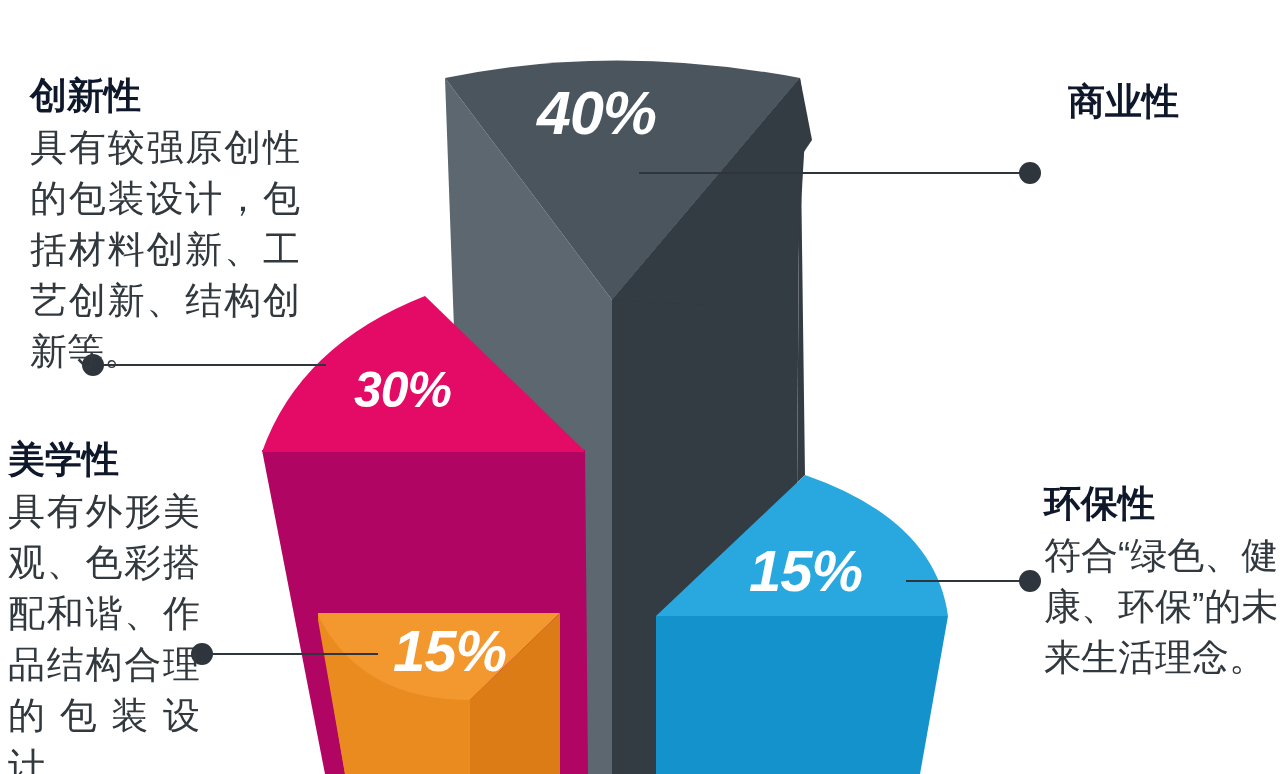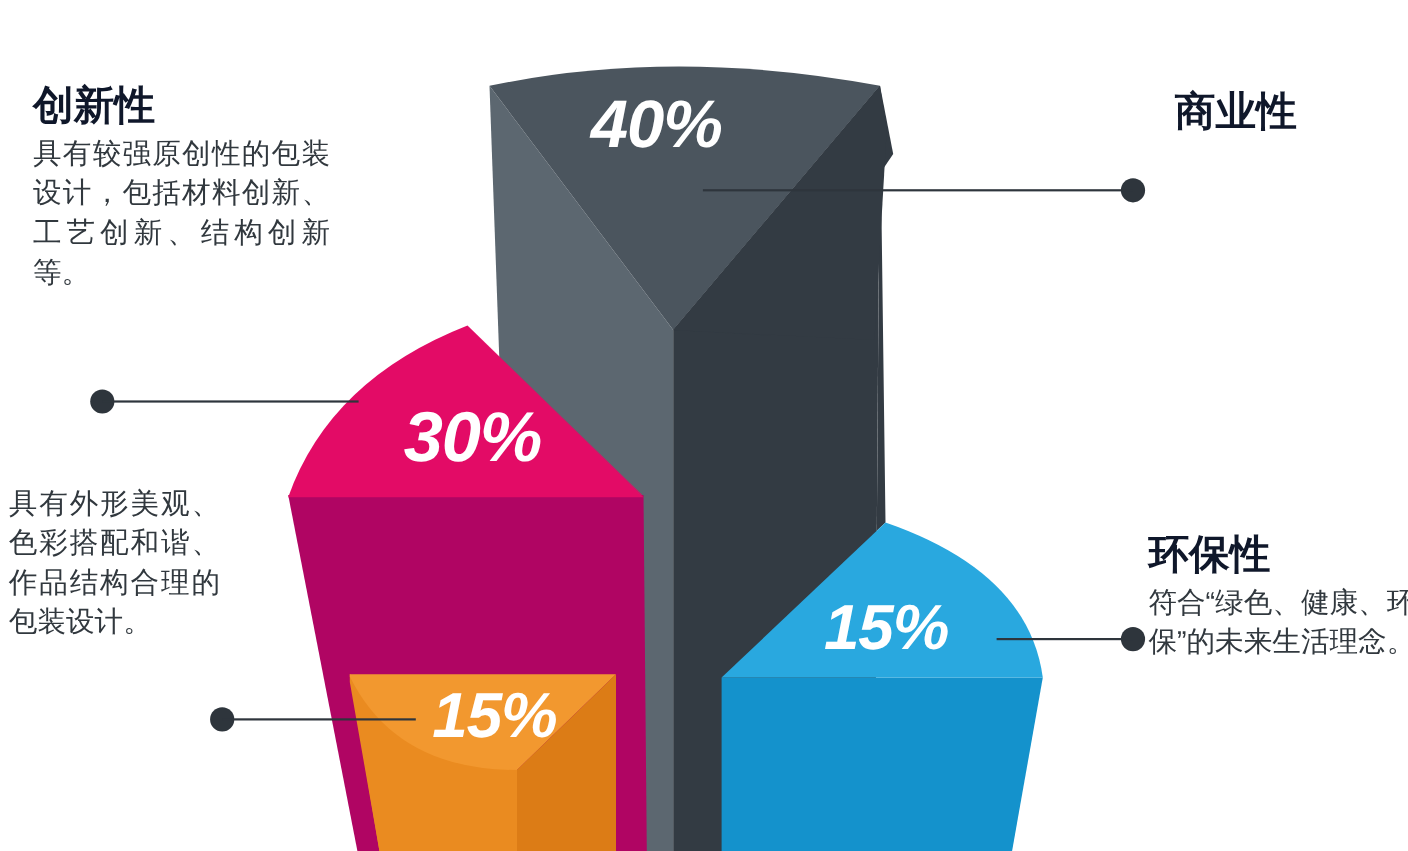--- a/index.html
+++ b/index.html
@@ -31,38 +31,38 @@
   .pct-label {
     position: absolute;
     color: #ffffff;
     font-weight: bold;
     letter-spacing: -1px;
     white-space: nowrap;
     line-height: 1;
     font-style: italic;
   }
   #pct-commercial { left: 537px; top: 83px;  font-size: 61px; }
-  #pct-innovation { left: 367px; top: 365px; font-size: 64px; }
+  #pct-innovation { left: 354px; top: 365px; font-size: 50px; }
   #pct-aesthetic  { left: 393px; top: 622px; font-size: 58px; }
   #pct-eco        { left: 749px; top: 542px; font-size: 58px; }
 
   
   .callout {
     position: absolute;
   }
   .callout-title {
     font-weight: bold;
     font-size: 37px;
     color: #0f172a;
     line-height: 1.08;
     margin: 0 0 6px 0;
     white-space: nowrap;
   }
   .callout-body {
-    font-size: 26px;
+    font-size: 37px;
     color: #31383e;
     line-height: 1.38;
     margin: 0;
   }
   .justify-body { text-align: justify; }
 
   #callout-innovation { left: 30px;   top: 76px;  width: 270px; }
   #callout-aesthetic  { left: 8px;    top: 440px; width: 192px; }
   #callout-commercial { left: 1068px; top: 82px;  width: 256px; }
   #callout-eco        { left: 1044px; top: 484px; width: 262px; }
@@ -148,20 +148,21 @@
 
   <div class="leader-dot" style="left:1019px; top:570px;"></div>
   <div class="leader-line" style="left:906px;  top:580px; width:124px;"></div>
 
   <div class="callout" id="callout-innovation">
     <div class="callout-title">创新性</div>
     <div class="callout-body justify-body">具有较强原创性的包装设计，包括材料创新、工艺创新、结构创新等。</div>
   </div>
 
   <div class="callout" id="callout-aesthetic">
+    <div class="callout-title">美学性</div>
     <div class="callout-body justify-body">具有外形美观、色彩搭配和谐、作品结构合理的包装设计。</div>
   </div>
 
   <div class="callout" id="callout-commercial">
     <div class="callout-title">商业性</div>
   </div>
 
   <div class="callout" id="callout-eco">
     <div class="callout-title">环保性</div>
     <div class="callout-body">符合“绿色、健康、环保”的未来生活理念。</div>

